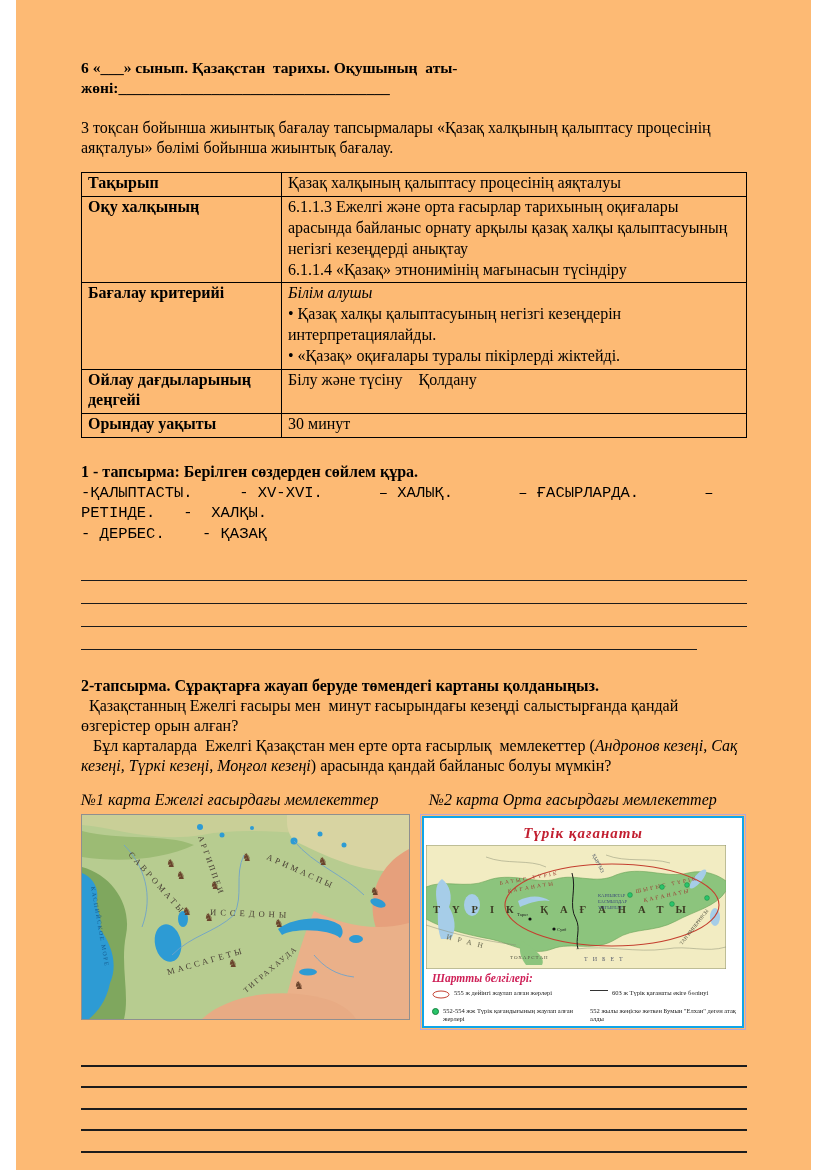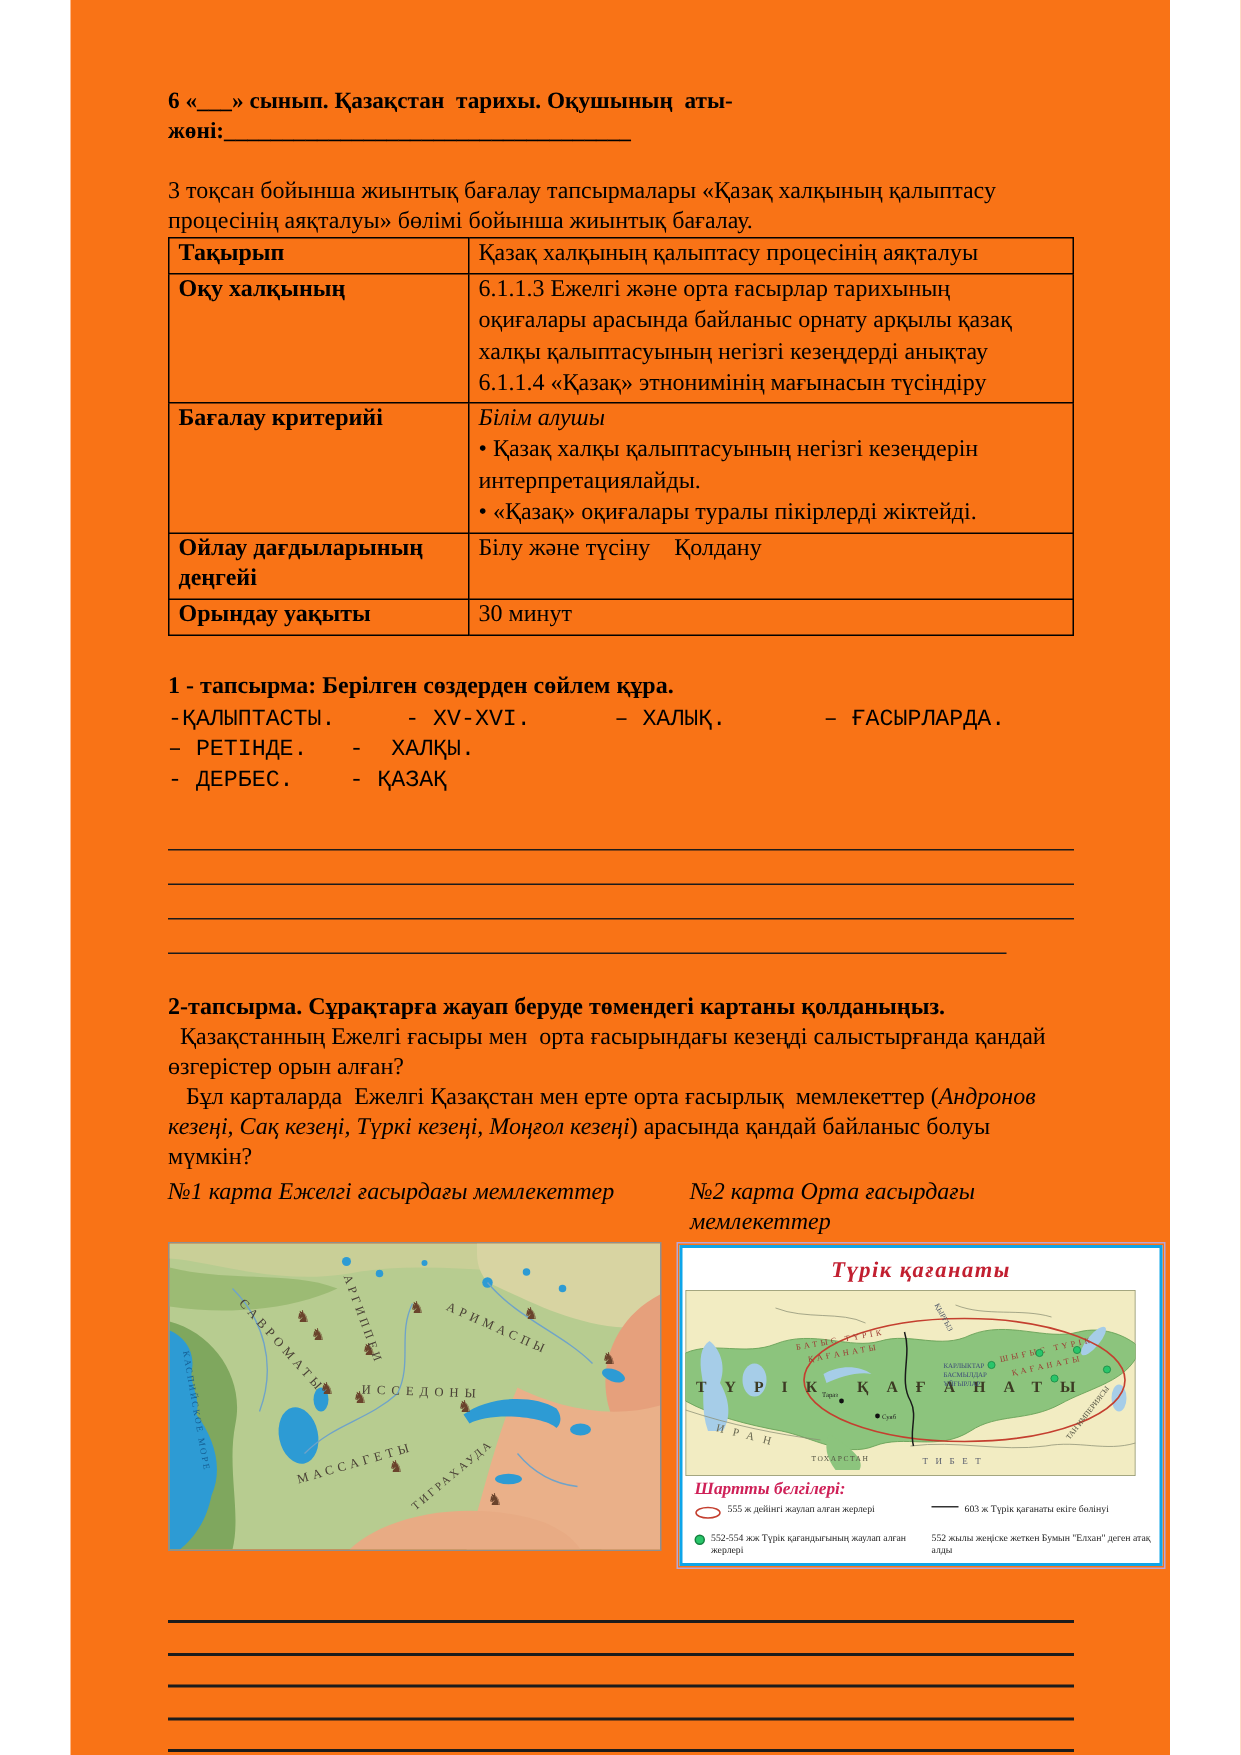--- a/index.html
+++ b/index.html
@@ -1,37 +1,37 @@
 <!DOCTYPE html>
 <html><head>
 <meta charset="utf-8">
 <style>
   html,body{margin:0;padding:0;background:#fff;}
   .page{
-    width:733px;height:1170px;background:#f97316;margin:0 auto;position:relative;
+    width:795px;height:1170px;background:#fdba74;margin:0 auto;position:relative;
     box-sizing:border-box;padding:58px 64px 0 65px;
     font-family:"Liberation Serif","DejaVu Serif",serif;color:#000;
     font-size:16px;line-height:1.26;overflow:hidden;
   }
   .pre{white-space:pre-wrap;}
   .hdr{font-weight:bold;font-size:15.5px;white-space:pre-wrap;}
   .intro{font-weight:normal;margin-top:21px;font-size:16px;}
-  table.spec{border-collapse:collapse;width:100%;margin-top:0;font-size:16px;}
+  table.spec{border-collapse:collapse;width:100%;margin-top:14px;font-size:16px;}
   table.spec td{border:1.6px solid #000;vertical-align:top;padding:0 6px 2px 6px;line-height:1.3;}
   td.lbl{width:187px;font-weight:bold;}
   .italic{font-style:italic;font-family:Liberation Serif, serif;}
   .task1{margin-top:24px;}
   .task-title{font-weight:bold;font-size:16px;}
   .words{font-size:15.5px;white-space:pre-wrap;margin-top:2px;font-family:Liberation Mono, monospace;}
   .lines1{margin-top:13px;}
   .lines1 .ln{height:22px;border-bottom:1.8px solid #1b1b1b;}
   .lines1 .ln.short{width:92.5%;}
   .task2{margin-top:26px;}
   .t2p{white-space:pre-wrap;}
-  .caption-row{display:flex;font-style:italic;margin-top:2px;}
+  .caption-row{display:flex;font-style:italic;margin-top:14px;}
   .caption-row .cap-l{width:348px;}
   .caption-row .cap-r{flex:1;}
   .maps-row{display:flex;margin-top:3px;align-items:flex-start;}
   .map1-wrap{width:327px;height:204px;border:1px solid #8f8f8f;flex:none;}
   .map2-outer{margin-left:10px;border:1px solid #b7a7d6;padding:1px;flex:none;}
   .map2-panel{width:322px;border:2px solid #0ea5e9;background:#fff;box-sizing:border-box;padding:2px 0 3px 0;}
   .map2-title{color:#c21f30;font-weight:bold;font-style:italic;text-align:center;font-size:15px;margin:4px 0 3px 0;letter-spacing:1px;}
   .map2-svg{display:block;margin-left:2px;}
   .legend{padding:2px 6px 0 8px;}
   .legend-title{color:#cf2158;font-weight:bold;font-style:italic;font-size:11.5px;}
@@ -93,21 +93,21 @@
     <div class="lines1">
       <div class="ln"></div>
       <div class="ln"></div>
       <div class="ln"></div>
       <div class="ln short"></div>
     </div>
   </div>
 
   <div class="task2">
     <div class="task-title">2-тапсырма. Сұрақтарға жауап беруде төмендегі картаны қолданыңыз.</div>
-    <div class="t2p">  Қазақстанның Ежелгі ғасыры мен  орта ғасырындағы кезеңді салыстырғанда қандай өзгерістер орын алған?</div>
+    <div class="t2p">  Қазақстанның Ежелгі ғасыры мен  минут ғасырындағы кезеңді салыстырғанда қандай өзгерістер орын алған?</div>
     <div class="t2p"><span>   Бұл карталарда  Ежелгі Қазақстан мен ерте орта ғасырлық  мемлекеттер (</span><span class="italic">Андронов кезеңі, Сақ кезеңі, Түркі кезеңі, Моңғол кезеңі</span><span>) арасында қандай байланыс болуы мүмкін?</span></div>
     <div class="caption-row">
       <span class="cap-l">№1 карта Ежелгі ғасырдағы  мемлекеттер</span>
       <span class="cap-r">№2 карта  Орта ғасырдағы мемлекеттер</span>
     </div>
 
     <div class="maps-row">
 
       <div class="map1-wrap">
         <svg width="327" height="204" viewBox="0 0 327 204">

